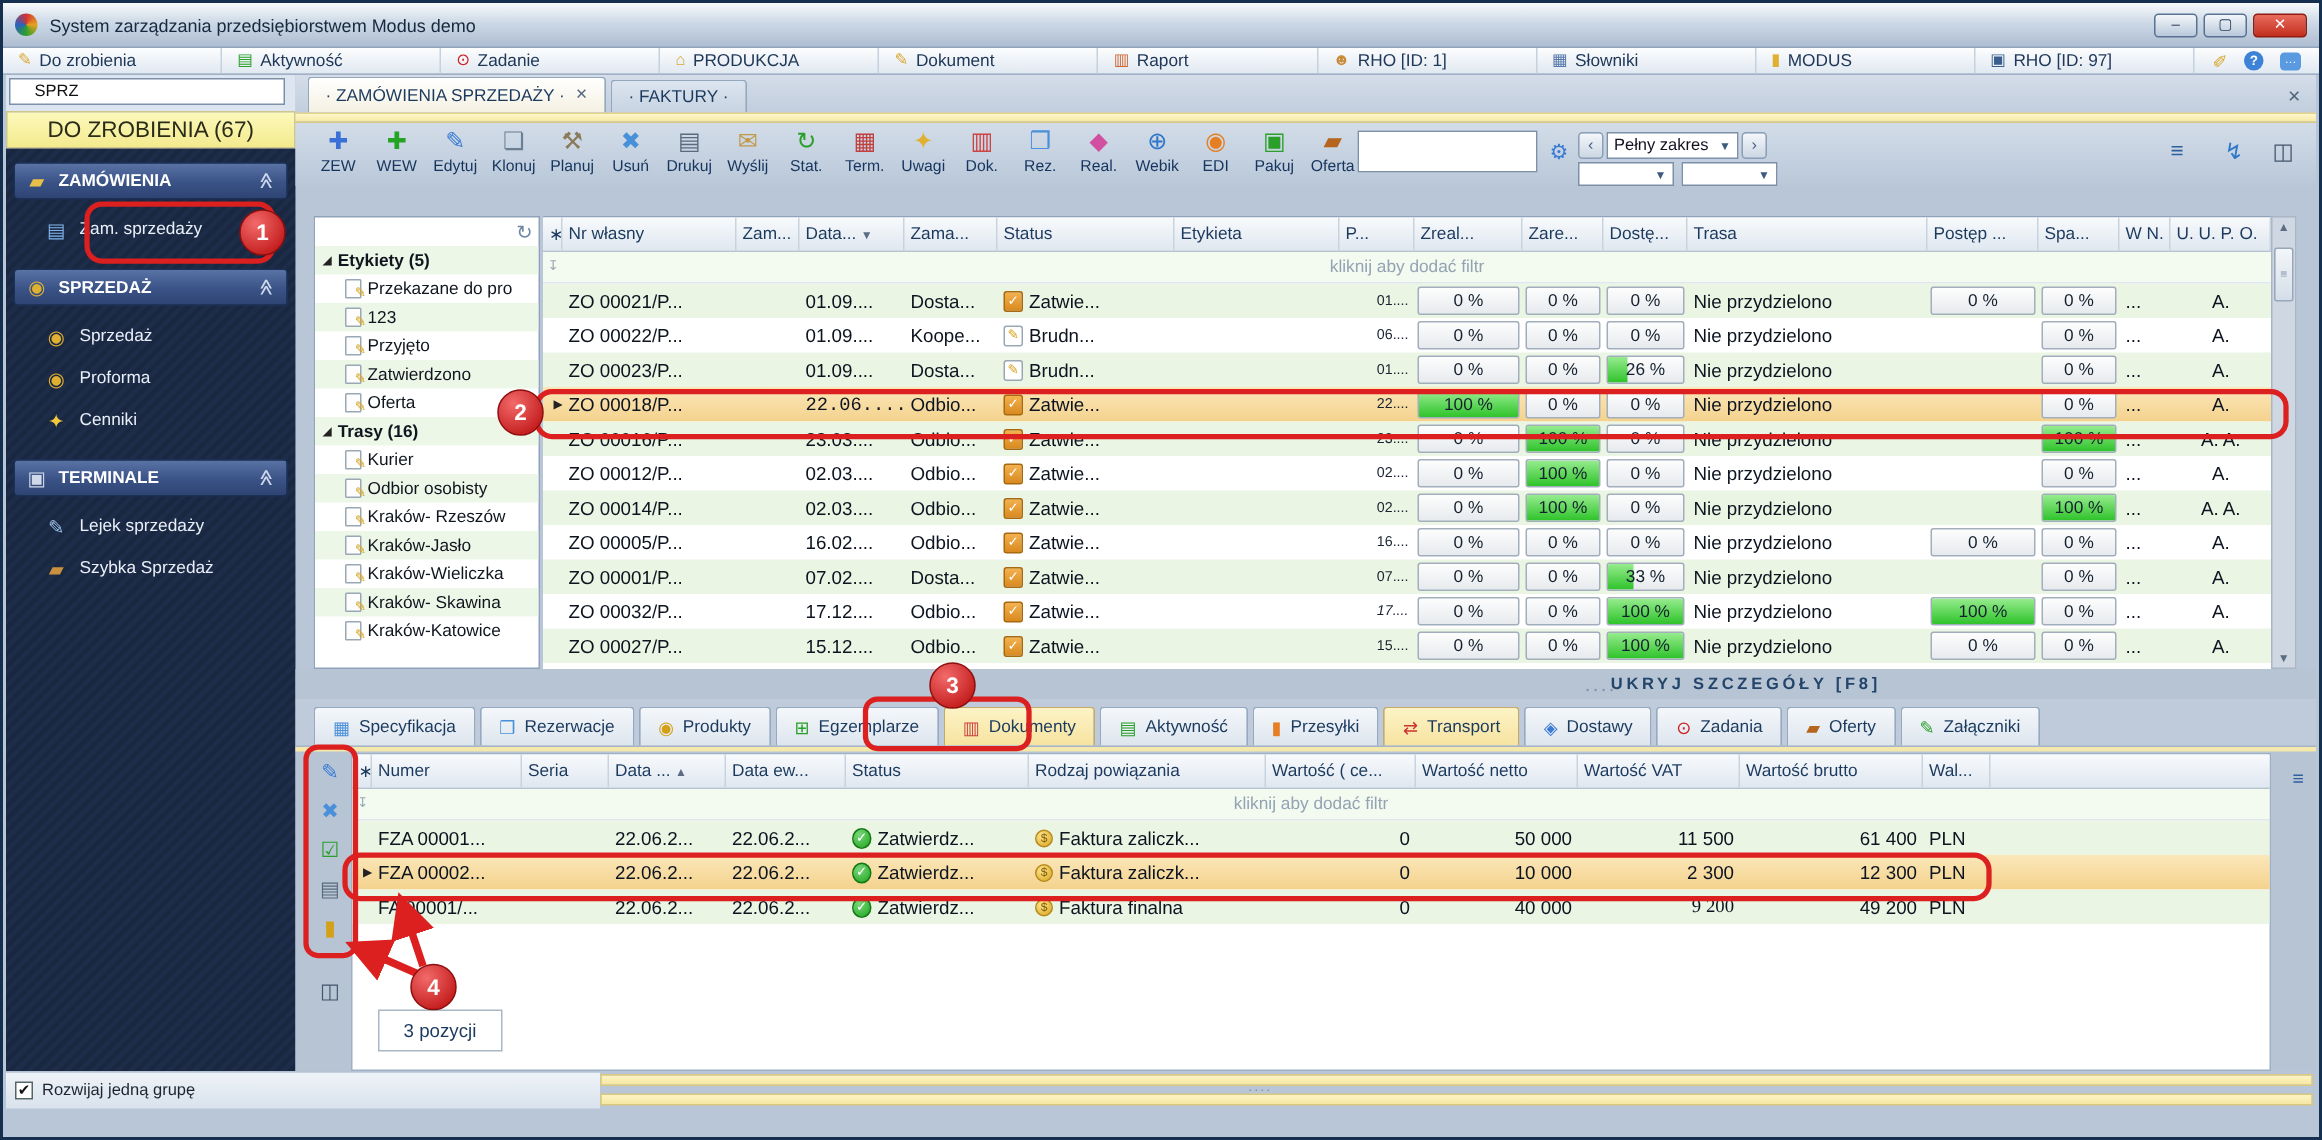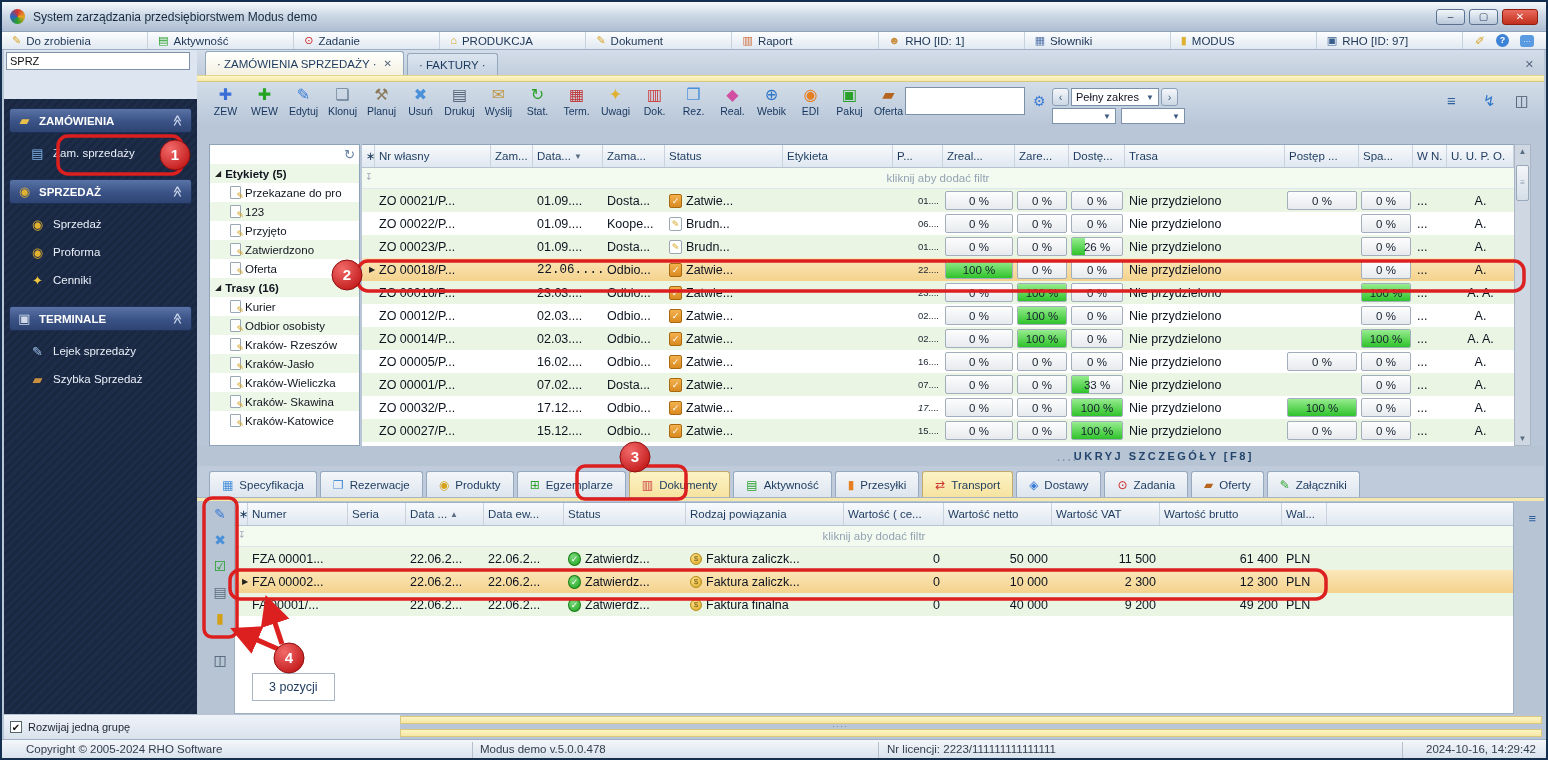--- a/index.html
+++ b/index.html
@@ -25,21 +25,21 @@
   .mb-item{display:flex;align-items:center;gap:5px;padding:0 10px;border-right:1px solid #c6d1de;
     flex:1;white-space:nowrap;overflow:hidden;}
   .mb-ic{font-size:11px;line-height:1;}
   #menubar-right{display:flex;gap:11px;padding:0 12px;align-items:center;}
   .mb-ric{font-size:12px;line-height:1;}
   .mb-ric.circle{width:13px;height:13px;border-radius:50%;color:#fff;font-size:9px;line-height:13px;text-align:center;font-weight:bold;}
   .mb-ric.square{width:14px;height:12px;border-radius:3px;color:#fff;font-size:8px;line-height:10px;text-align:center;}
   
   .sidebar{position:absolute;left:2px;top:48px;width:193px;height:664px;background:#dde6f0;}
   .side-search{position:absolute;left:2px;top:2px;width:184px;height:18px;border:1px solid #7d90a9;
-    font-size:11px;padding:0 3px;background:#fff;color:#111;font-family:inherit;}
+    font-size:11px;padding:0 16px;background:#fff;color:#111;font-family:inherit;}
   .todo-banner{position:absolute;left:0;top:24px;width:100%;height:25px;
     background:linear-gradient(#fcf9bb,#f3ea8e);border:1px solid #cfc687;
     text-align:center;font-size:15px;line-height:23px;color:#2b2b1a;}
   .side-nav{position:absolute;left:0;top:49px;width:100%;height:615px;
     background:repeating-linear-gradient(135deg,#1d2c49 0 3px,#192741 3px 6px);padding-top:9px;}
   .side-header{height:25px;margin:0 5px 6px;border-radius:3px;
     background:linear-gradient(#5a73a5,#3a5286 55%,#2e4473);border:1px solid #1c2f55;
     display:flex;align-items:center;gap:7px;padding:0 7px;color:#fff;font-weight:bold;font-size:11.5px;}
   .side-header .chev{margin-left:auto;color:#cdd8ec;font-size:11px;transform:rotate(90deg);}
   .side-item{height:28px;display:flex;align-items:center;gap:8px;padding-left:26px;color:#e9eff9;font-size:11.5px;}
@@ -217,20 +217,21 @@
       </div>
     <div id="menubar-right">
         <span class="mb-ric plain" style="color: rgb(217, 166, 46);">✐</span>
         <span class="mb-ric circle" style="background: rgb(60, 130, 214);">?</span>
         <span class="mb-ric square" style="background: rgb(90, 154, 224);">…</span>
       </div>
   </div>
 
   <div class="sidebar">
     <input class="side-search" value="SPRZ" style="">
+    <div class="todo-banner">DO ZROBIENIA (67)</div>
     <div class="side-nav" id="side-nav">
         <div class="side-header">
           <span class="sic" style="color: rgb(232, 192, 73);">▰</span>
           <span>ZAMÓWIENIA</span>
           <span class="chev">≪</span>
         </div>
         <div class="side-item">
           <span class="sic" style="color: rgb(127, 178, 232);">▤</span>
           <span>Zam. sprzedaży</span>
         </div>
@@ -1069,47 +1070,38 @@
           <div class="gc" style="width: 122px;">
             <span class="stic ok">✓</span>
             <span>Zatwierdz...</span>
           </div>
           <div class="gc" style="width: 158px;">
             <span class="coin">$</span>
             <span>Faktura finalna</span>
           </div>
           <div class="gc r" style="width: 100px;">0</div>
           <div class="gc r" style="width: 108px;">40 000</div>
-          <div class="gc r" style="width: 108px;">9 200</div>
+          <div class="gc r" style="width: 108px; font-family: Liberation Serif, serif;">9 200</div>
           <div class="gc r" style="width: 122px;">49 200</div>
           <div class="gc" style="width: 45px;">PLN</div>
         </div>
       </div>
     <span class="dlist-ic">≡</span>
     <div class="count-badge">3 pozycji</div>
   </div>
 
   <div class="expand-row">
     <span class="cbx">✔</span>
     <span>Rozwijaj jedną grupę</span>
   </div>
 
   <div class="hstrip" style="top:714px"></div>
   <div class="hstrip" style="top:727px"></div>
   <span class="hdots">····</span>
 
-  <div class="statusbar">
-    <span class="sb" style="left:24px">Copyright © 2005-2024 RHO Software</span>
-    <span class="sb" style="left:478px">Modus demo v.5.0.0.478</span>
-    <span class="sb" style="left:885px">Nr licencji: 2223/111111111111111</span>
-    <span class="sb" style="right:10px">2024-10-16,  14:29:42</span>
-    <span class="ssep" style="left:470px"></span>
-    <span class="ssep" style="left:876px"></span>
-    <span class="ssep" style="left:1400px"></span>
-  </div>
 
   <svg id="ann">
       <defs>
         <marker id="arrh" markerWidth="6" markerHeight="6" refX="4.5" refY="3" orient="auto">
           <path d="M0,0 L6,3 L0,6 Z" fill="#dc1f1f"></path>
         </marker>
         <radialGradient id="redg" cx="35%" cy="30%" r="80%">
           <stop offset="0%" stop-color="#f26a6a"></stop>
           <stop offset="100%" stop-color="#c01616"></stop>
         </radialGradient>

